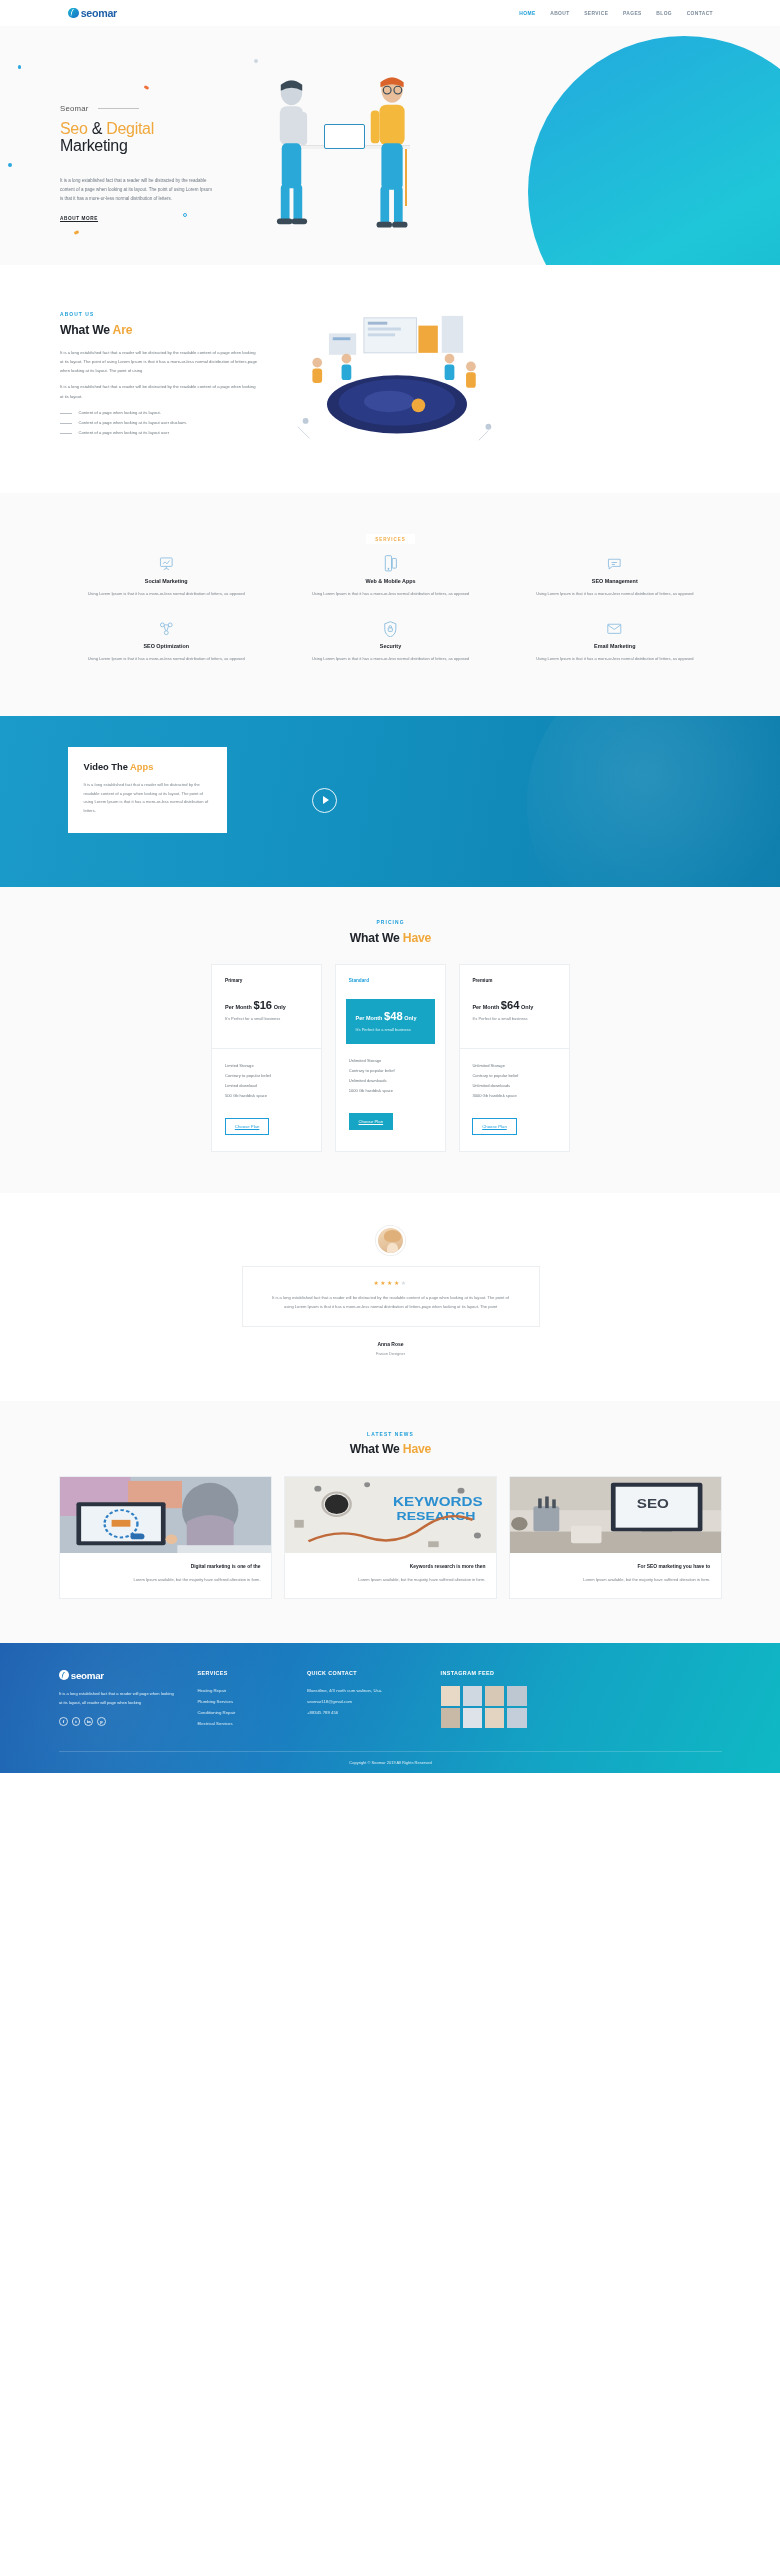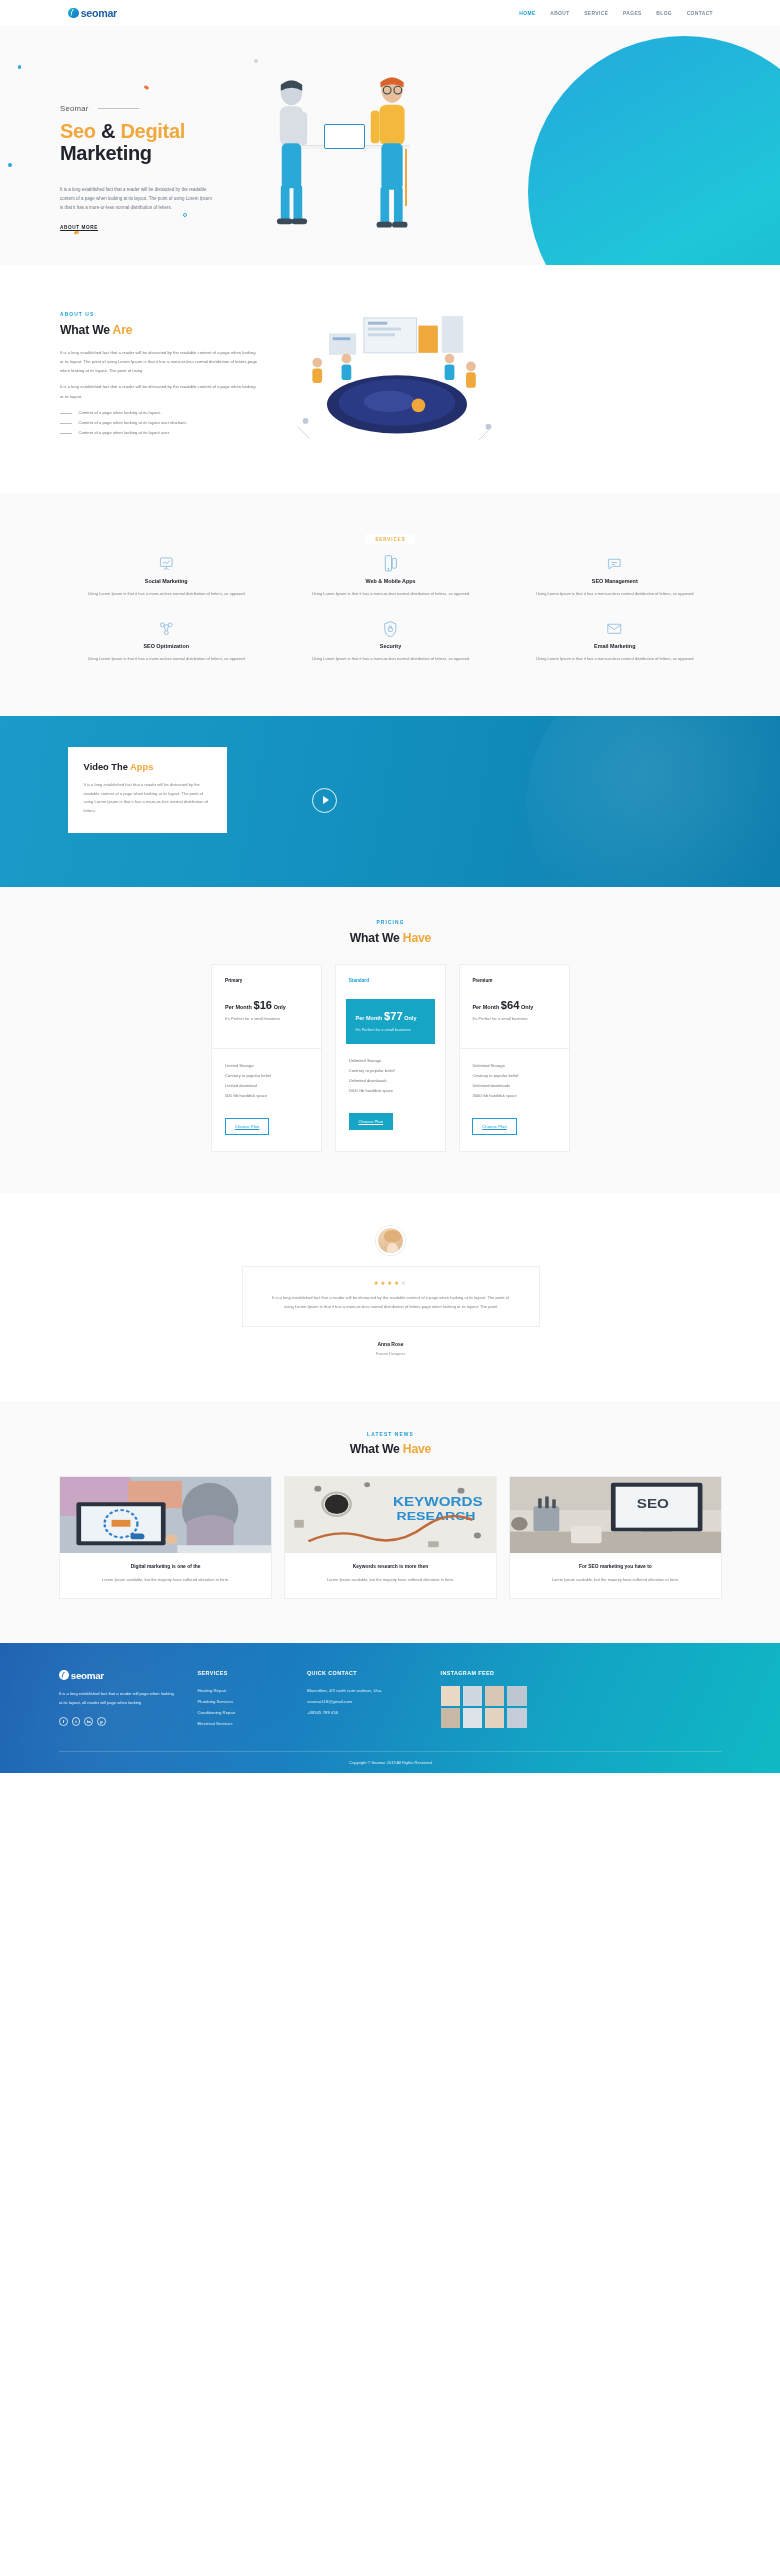--- a/index.html
+++ b/index.html
@@ -63,21 +63,21 @@
     border-radius: 50%;
     background: linear-gradient(150deg,#23a8dd 0%, #1fc6d8 60%, #14b9c9 100%);
   }
   .hero-inner { position: relative; padding: 78px 0 0 60px; width: 224px; }
   .hero-sub {
     font-size: 7.8px; color: #555; letter-spacing: 0.2px;
     display: flex; align-items: center; gap: 9.8px; margin-bottom: 6.8px;
   }
   .hero-sub .rule { width: 41px; height: 1px; background: #c3c3c3; display:block; }
   .hero-title {
-    font-size: 20px; font-weight: bold; letter-spacing: -0.3px;
+    font-size: 16px; font-weight: normal; letter-spacing: -0.3px;
     margin-bottom: 21px; line-height: 1.1;
   }
   .hero-title .or { color: #f0a83c; }
   .hero-title .bk { color: #20242b; }
   .hero-p { font-size: 4.5px; line-height: 2.05; color: #6e7883; width: 156px; }
   .hero-btn {
     margin-top: 12.7px; font-size: 4.7px; font-weight: bold;
     letter-spacing: 0.6px; color: #20242b; display:inline-block;
   }
   
@@ -210,21 +210,21 @@
   .stars { color:#f0a83c; font-size:5.9px; letter-spacing:1.5px; margin-bottom:7.8px; }
   .stars .off { color:#d8dde1; }
   .testi-text { font-size:4.1px; line-height:2.15; color:#7b838a; }
   .testi-name { font-size:5px; font-weight:bold; color:#20242b; margin-top:13.7px; }
   .testi-role { font-size:4px; color:#8a9299; margin-top:3.9px; }
 
   
   .news { background:#fafafa; padding: 31px 59px 44px; text-align:center; }
   .news .sec-title { margin-bottom:19.5px; }
   .news-grid { display:flex; gap:11.7px; }
-  .ncard { flex:1; background:#fff; border:1px solid #eceff1; text-align:center; }
+  .ncard { flex:1; background:#fff; border:1px solid #eceff1; text-align:right; }
   .nimg { height:76px; position:relative; overflow:hidden; }
   .n1 { background: linear-gradient(150deg,#cfd6dd 0%,#9aa7b4 55%,#7d8a97 100%); }
   .n2 { background: linear-gradient(150deg,#f2f2f0 0%,#e4e2dd 60%,#d6d2ca 100%); }
   .n3 { background: linear-gradient(150deg,#e8e6e2 0%,#cfcbc4 55%,#b6b1a8 100%); }
   .ncard-body { padding: 9.8px 10.7px 13.7px; }
   .ntitle { font-size:4.9px; font-weight:bold; color:#20242b; line-height:1.5; margin-bottom:5.9px; }
   .ndesc { font-size:4px; line-height:2; color:#7b838a; }
 
   
   .footer {
@@ -515,21 +515,21 @@
         </div>
       </div>
 
       <div class="pcard">
         <div class="pcard-top">
           <div class="ptier hl">Standard</div>
         </div>
         <div class="pcard-band filled">
           <div class="pprice">
             <span>Per Month</span>
-            <span class="amt">$77</span>
+            <span class="amt">$48</span>
             <span>Only</span>
           </div>
           <div class="pnote">It's Perfect for a small business</div>
         </div>
         <ul class="pfeat">
           <li>Unlimited Storage</li>
           <li>Contrary to popular belief</li>
           <li>Unlimited downloads</li>
           <li>1000 Gb harddisk space</li>
         </ul>

